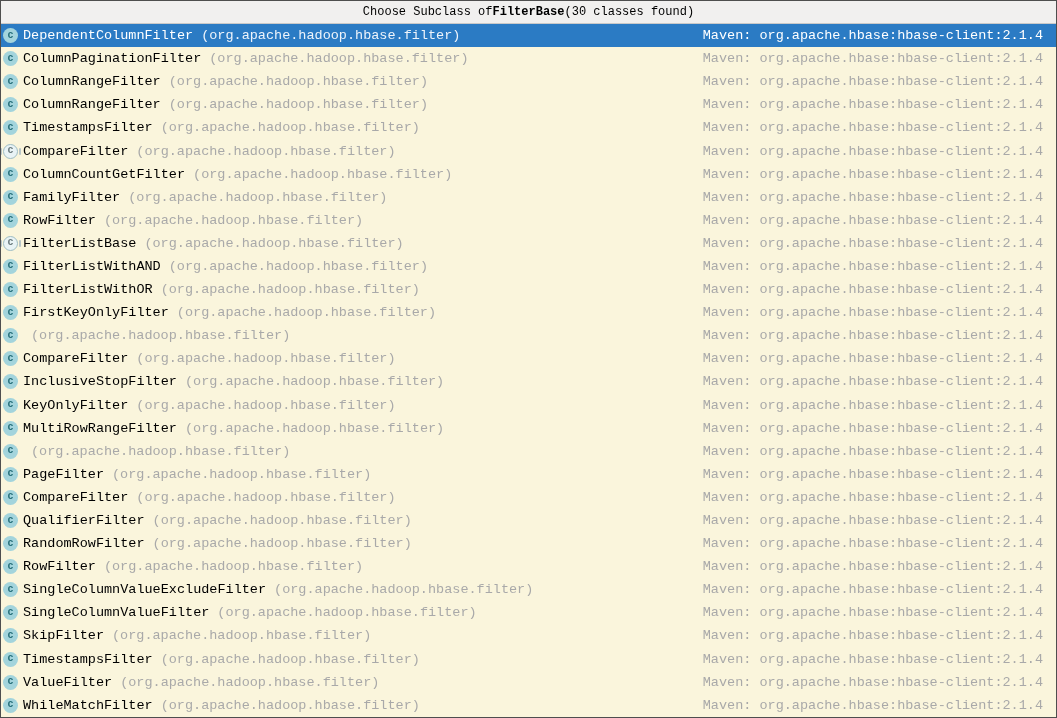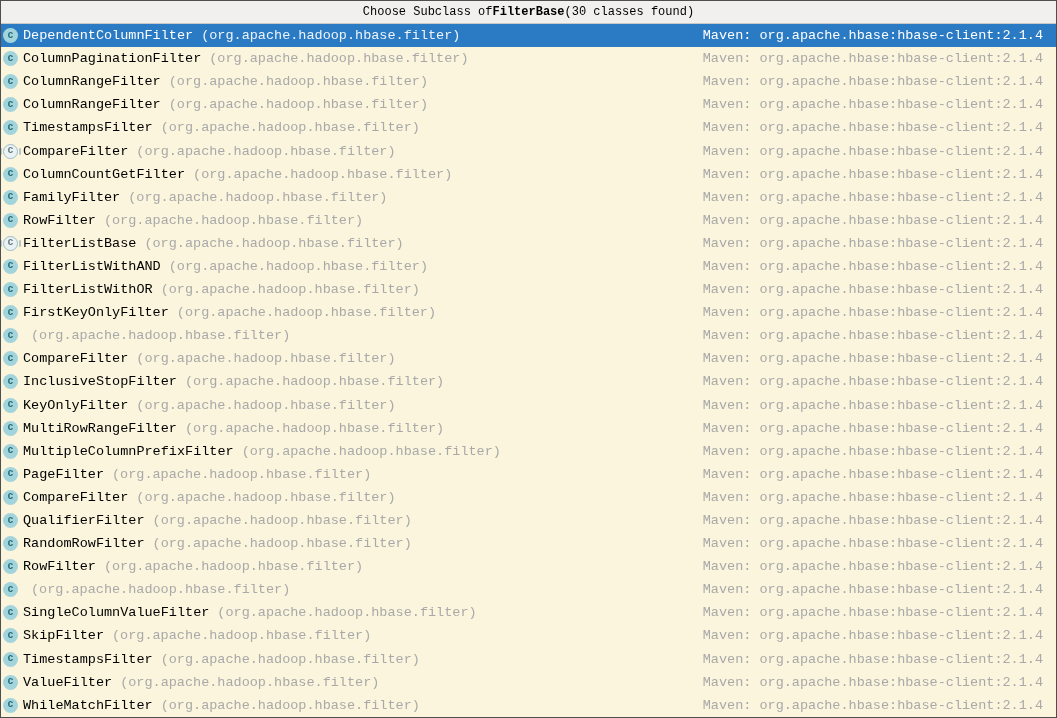--- a/index.html
+++ b/index.html
@@ -200,21 +200,20 @@
     <span class="maven">Maven: org.apache.hbase:hbase-client:2.1.4</span>
   </div>
       <div class="row">
     <span class="class-icon">c</span>
     <span class="class-name">MultiRowRangeFilter</span>
     <span class="pkg">(org.apache.hadoop.hbase.filter)</span>
     <span class="maven">Maven: org.apache.hbase:hbase-client:2.1.4</span>
   </div>
       <div class="row">
     <span class="class-icon">c</span>
-    <span class="class-name">MultipleColumnPrefixFilter</span>
     <span class="pkg">(org.apache.hadoop.hbase.filter)</span>
     <span class="maven">Maven: org.apache.hbase:hbase-client:2.1.4</span>
   </div>
       <div class="row">
     <span class="class-icon">c</span>
     <span class="class-name">PageFilter</span>
     <span class="pkg">(org.apache.hadoop.hbase.filter)</span>
     <span class="maven">Maven: org.apache.hbase:hbase-client:2.1.4</span>
   </div>
       <div class="row">
@@ -236,20 +235,21 @@
     <span class="maven">Maven: org.apache.hbase:hbase-client:2.1.4</span>
   </div>
       <div class="row">
     <span class="class-icon">c</span>
     <span class="class-name">RowFilter</span>
     <span class="pkg">(org.apache.hadoop.hbase.filter)</span>
     <span class="maven">Maven: org.apache.hbase:hbase-client:2.1.4</span>
   </div>
       <div class="row">
     <span class="class-icon">c</span>
+    <span class="class-name">SingleColumnValueExcludeFilter</span>
     <span class="pkg">(org.apache.hadoop.hbase.filter)</span>
     <span class="maven">Maven: org.apache.hbase:hbase-client:2.1.4</span>
   </div>
       <div class="row">
     <span class="class-icon">c</span>
     <span class="class-name">SingleColumnValueFilter</span>
     <span class="pkg">(org.apache.hadoop.hbase.filter)</span>
     <span class="maven">Maven: org.apache.hbase:hbase-client:2.1.4</span>
   </div>
       <div class="row">

